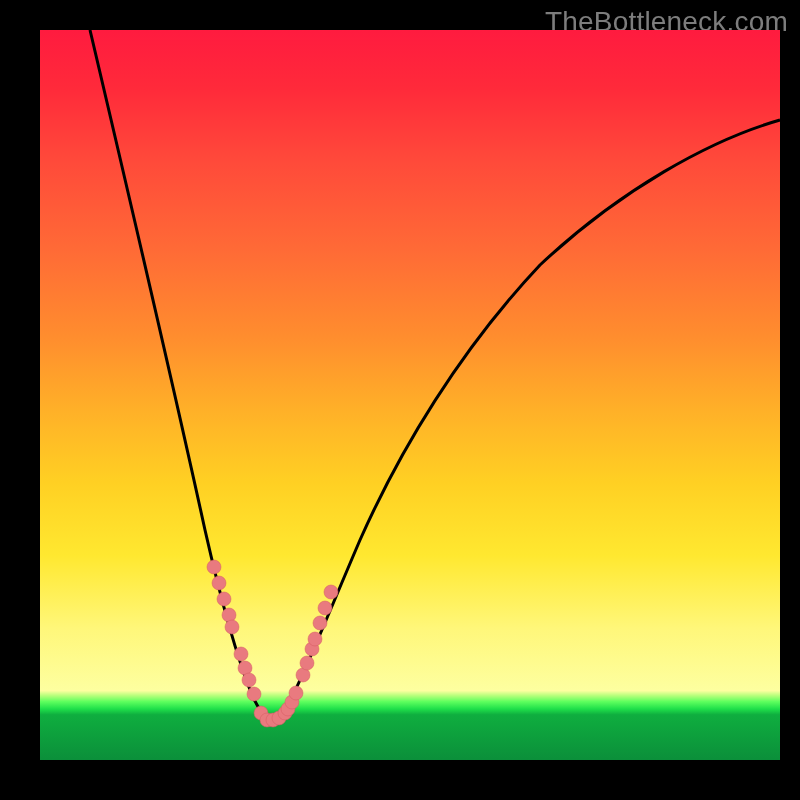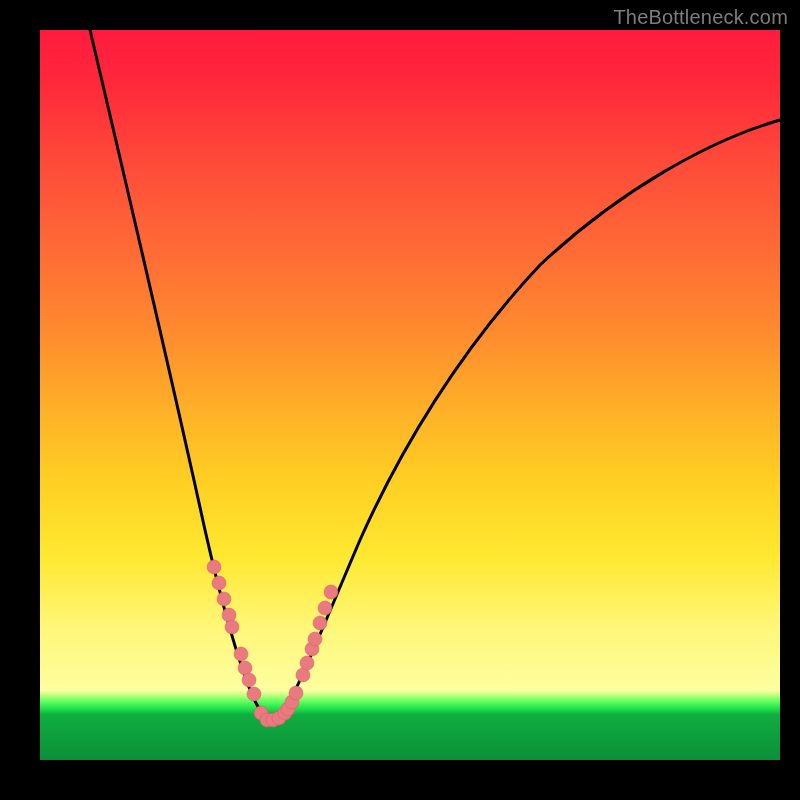--- a/index.html
+++ b/index.html
@@ -43,21 +43,21 @@
         #1fe04a 93%,
         #0fae3f 93.8%,
         #0b8f3a 100%
       );
   }
   .watermark {
     position: absolute;
     top: 6px;
     right: 12px;
     color: #7d7d7d;
-    font-size: 20px;
+    font-size: 28px;
     font-weight: 500;
     letter-spacing: 0.2px;
     user-select: none;
   }
   svg.curve {
     position: absolute;
     left: 0;
     top: 0;
     width: 740px;
     height: 730px;

